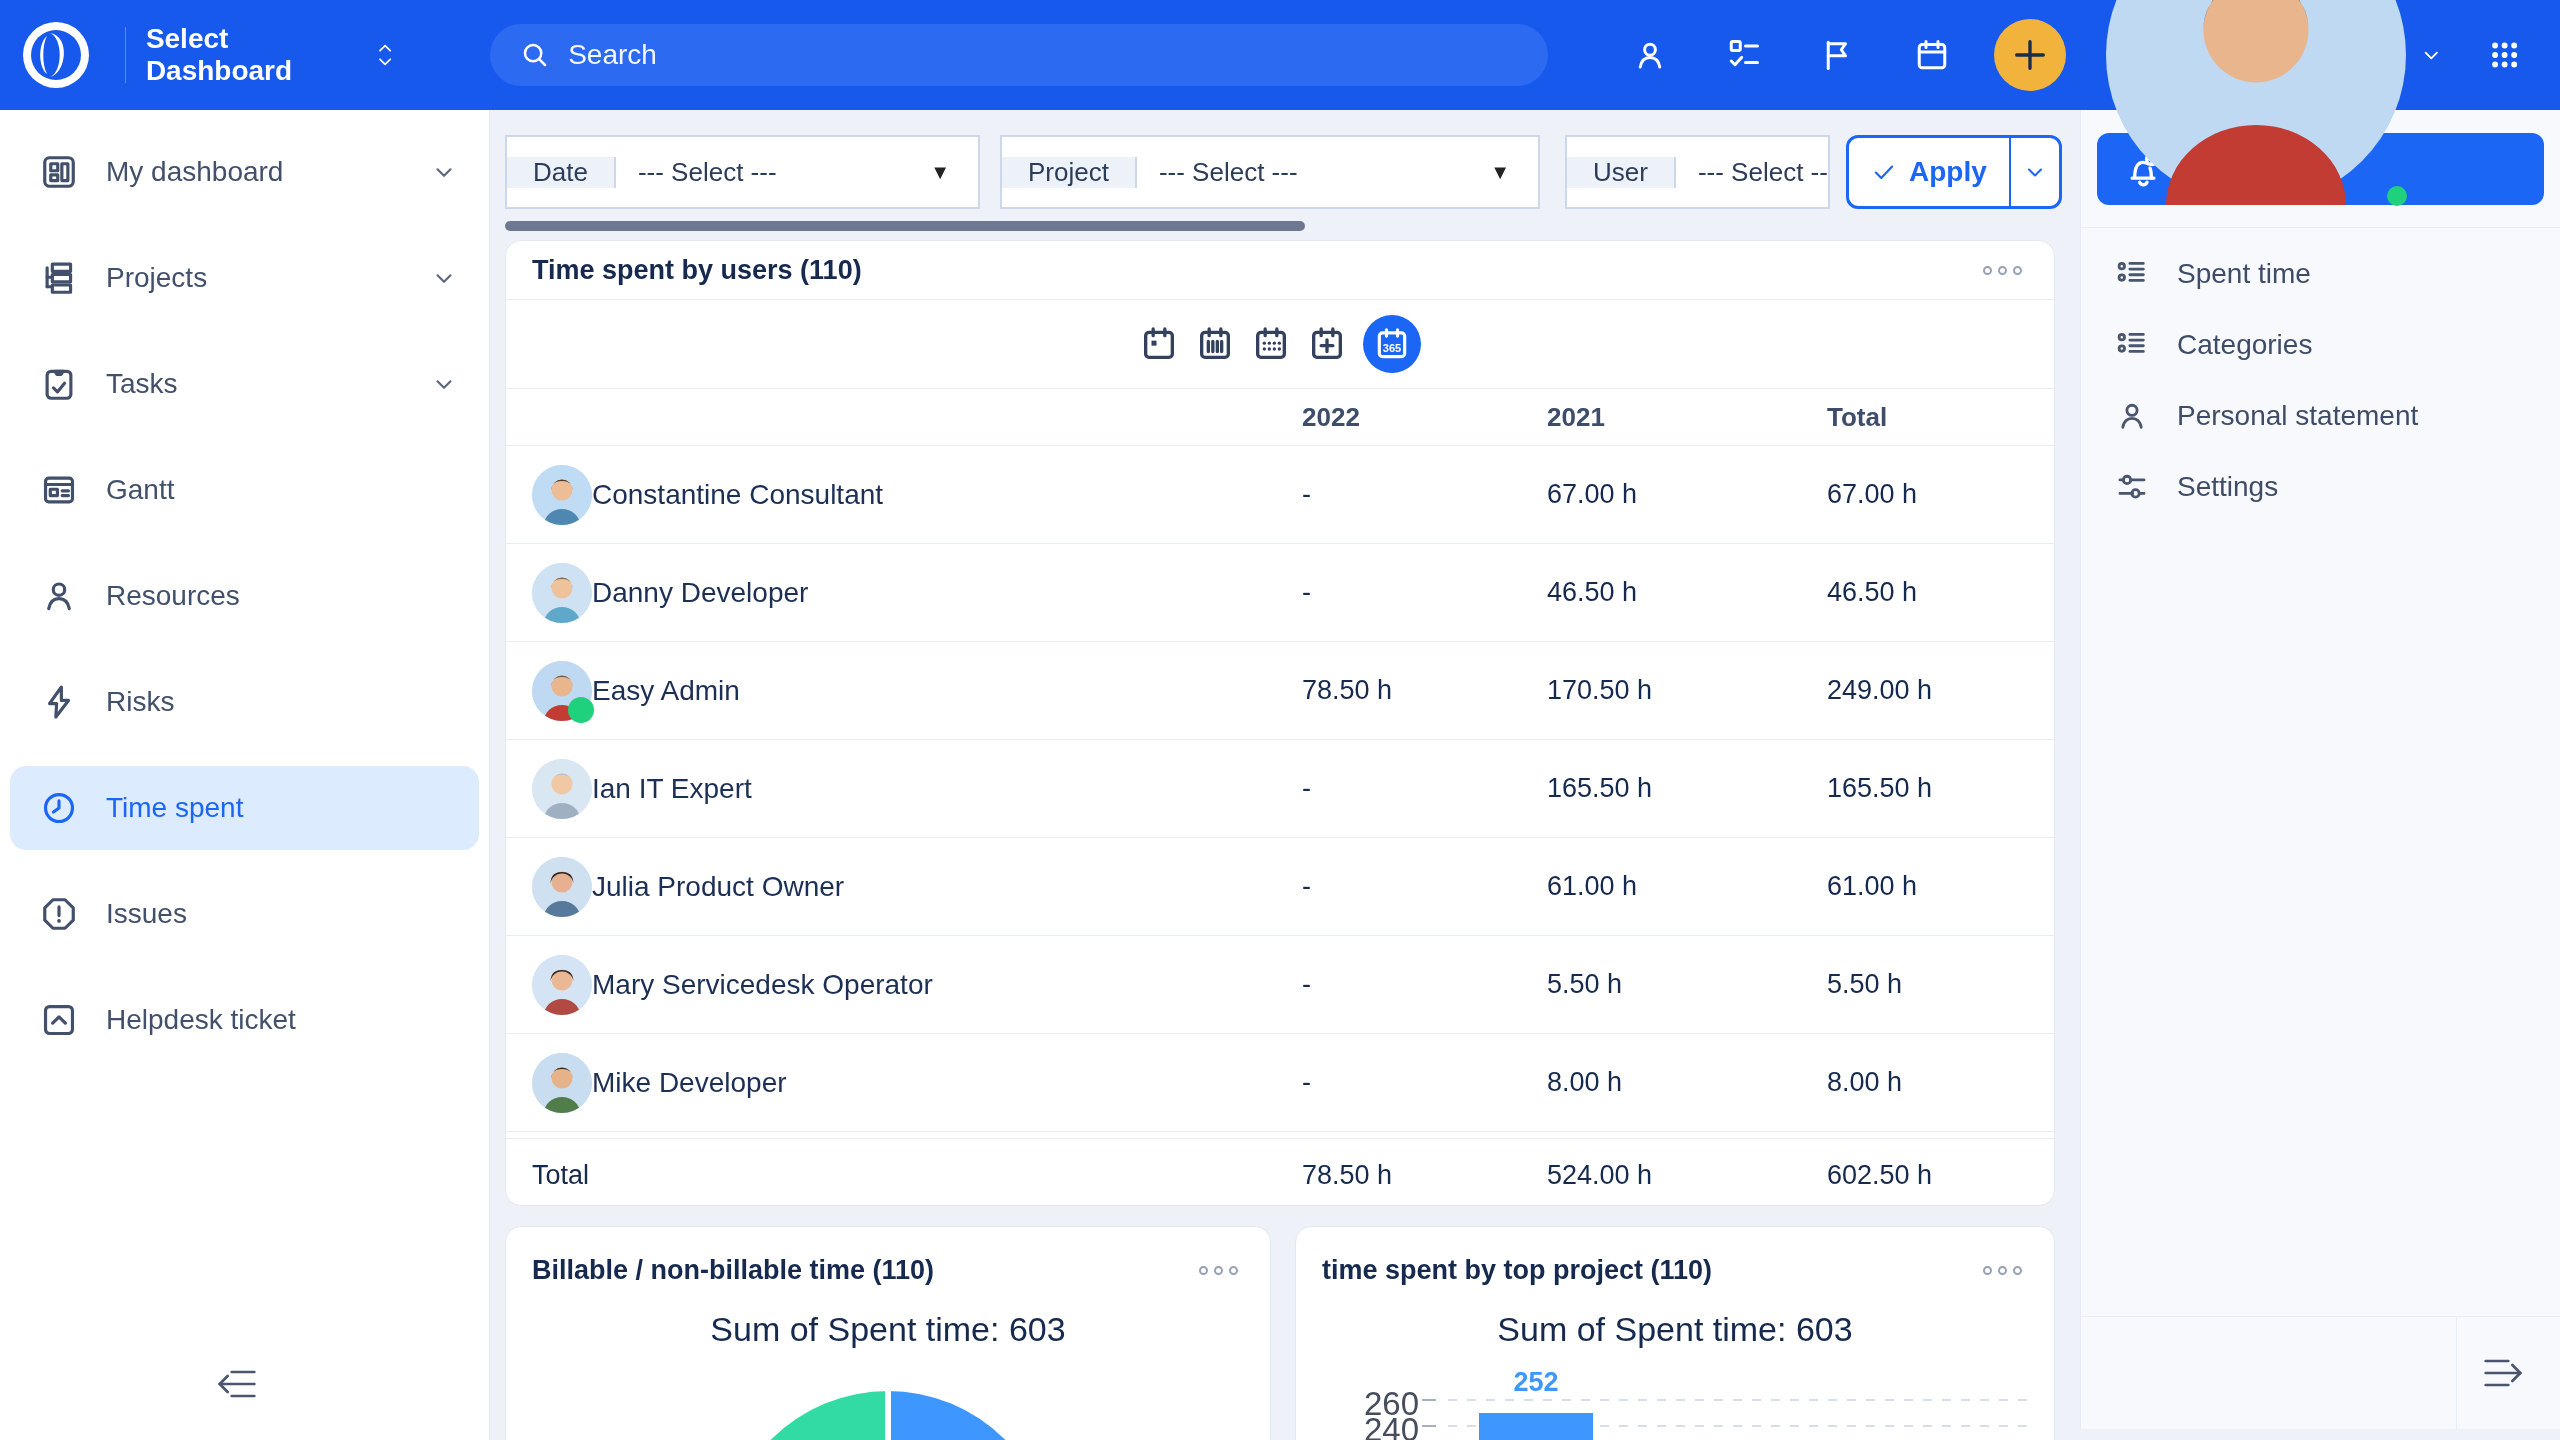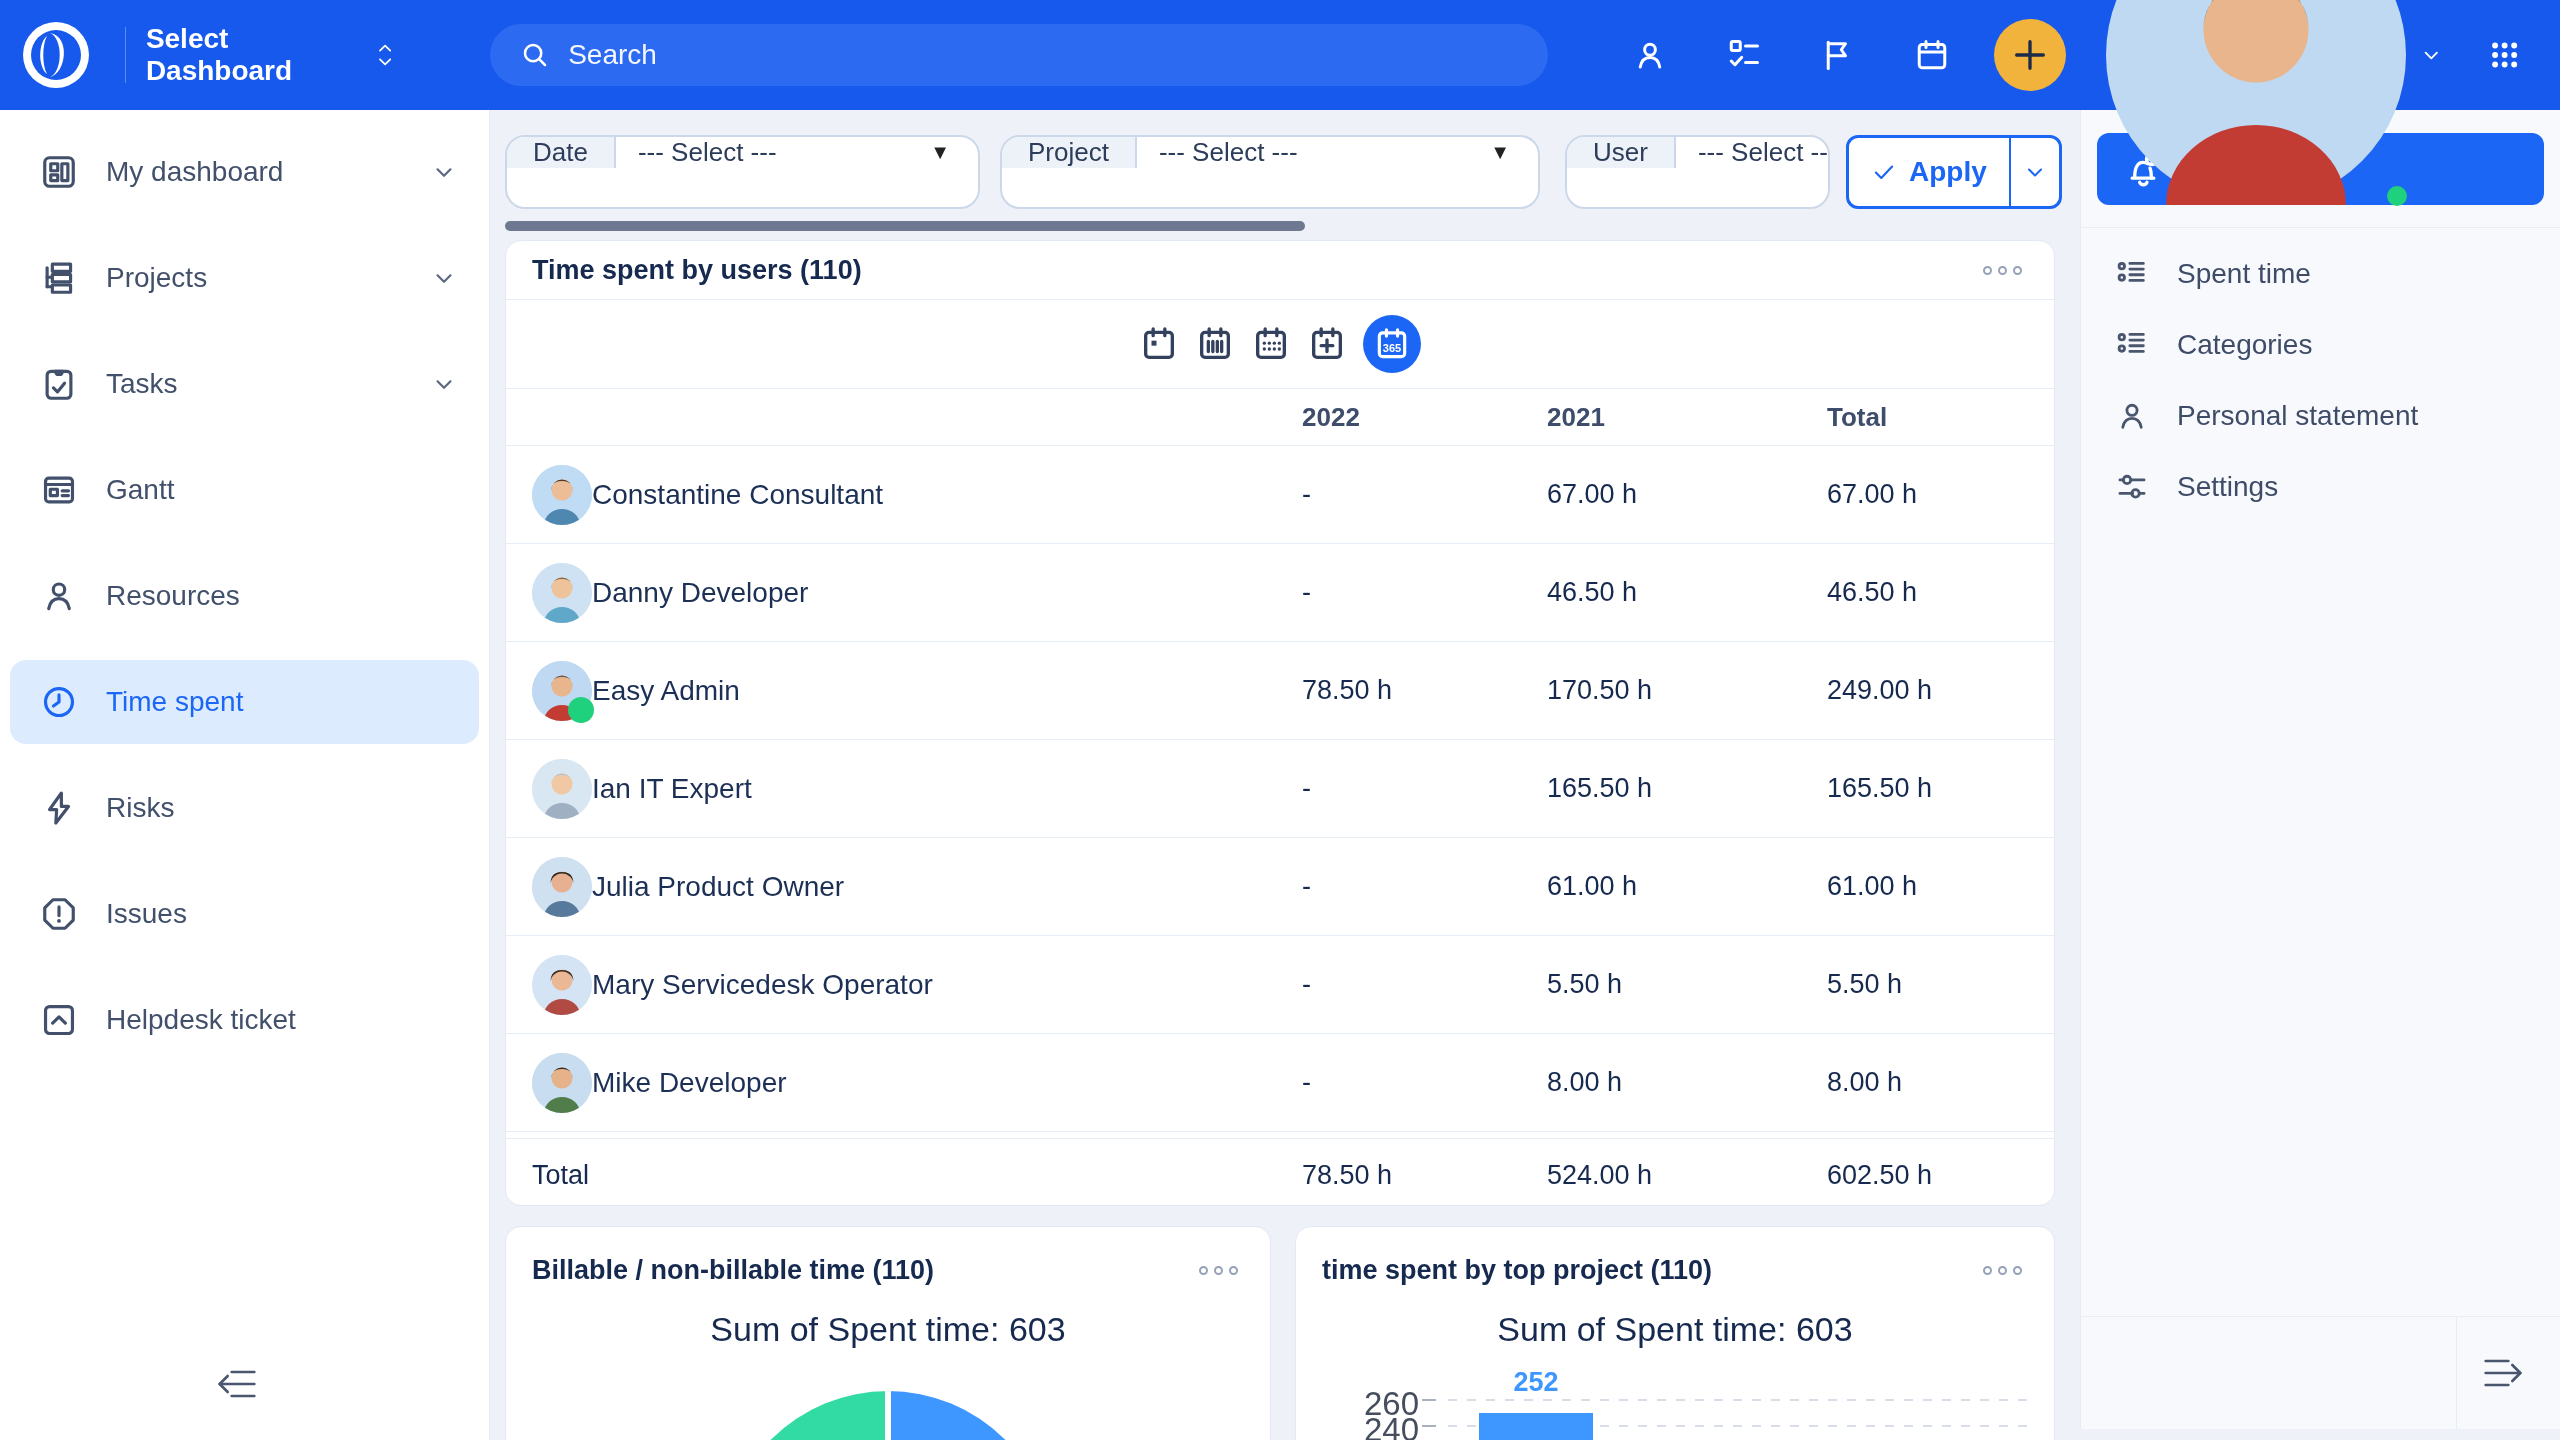--- a/index.html
+++ b/index.html
@@ -44,21 +44,21 @@
   .nav-item{display:flex;align-items:center;height:84px;border-radius:16px;padding:0 22px 0 30px;margin-bottom:22px;color:var(--muted);font-size:28px;font-weight:500;cursor:pointer}
   .nav-item .nico{width:38px;height:38px;margin-right:28px;flex:none}
   .nav-item .chev{margin-left:auto;width:26px;height:26px;color:#5c6880;flex:none}
   .nav-item.active{background:#dcebfd;color:var(--blue)}
   .sb-collapse{position:absolute;left:213px;bottom:32px;width:48px;height:48px;color:#4a566e;cursor:pointer}
 
   
   .main{position:absolute;top:110px;left:490px;width:1590px;bottom:0;padding:25px 25px 0 15px}
 
   .filters{display:flex;align-items:center}
-  .filter{display:flex;align-items:flex-start;height:74px;background:#fff;border:2px solid var(--border);border-radius:20px;overflow:hidden;flex:none}
+  .filter{display:flex;align-items:center;height:74px;background:#fff;border:2px solid var(--border);border-radius:0;overflow:hidden;flex:none}
   .filter .flabel{display:flex;align-items:center;padding:0 26px;background:#edf2f9;color:#2c3c59;font-size:26px;border-right:2px solid var(--border)}
   .filter .fvalue{display:flex;align-items:center;padding:0 22px;color:#2c3c59;font-size:26px;white-space:nowrap;overflow:hidden;flex:1;cursor:pointer}
   .filter .caret{margin-left:auto;padding-right:6px;color:#222;font-size:20px}
   .f-date{width:475px}
   .f-project{width:540px;margin-left:20px}
   .f-user{width:265px;margin-left:25px}
   .apply-btn{margin-left:16px;height:74px;display:flex;align-items:stretch;background:#fff;border:3px solid var(--blue);border-radius:12px;overflow:hidden;flex:none;cursor:pointer}
   .apply-main{display:flex;align-items:center;gap:12px;padding:0 22px;color:var(--blue);font-size:28px;font-weight:600}
   .apply-split{width:50px;border-left:2px solid var(--blue);display:flex;align-items:center;justify-content:center;color:var(--blue)}
   .hscroll{margin-top:12px;width:800px;height:10px;border-radius:5px;background:#6e7891;cursor:grab}
@@ -239,32 +239,32 @@
       </svg>
       <span>Gantt</span>
     </div>
     <div class="nav-item">
       <svg class="nico" viewBox="0 0 24 24">
         <circle class="ic" cx="12" cy="8" r="3.6"></circle>
           <path class="ic" d="M5.5 20c.8-4.2 3-6.3 6.5-6.3s5.7 2.1 6.5 6.3"></path>
       </svg>
       <span>Resources</span>
     </div>
+    <div class="nav-item">
+      <svg class="nico" viewBox="0 0 24 24">
+        <path class="ic" d="M13.5 2.5 6 13h4.5L10 21.5 18 11h-4.5z"></path>
+      </svg>
+      <span>Risks</span>
+    </div>
     <div class="nav-item active">
       <svg class="nico" viewBox="0 0 24 24">
         <circle class="ic" cx="12" cy="12" r="8.5"></circle>
           <path class="ic" d="M12 7.5V12l-3.5 2.5"></path>
       </svg>
       <span>Time spent</span>
-    </div>
-    <div class="nav-item">
-      <svg class="nico" viewBox="0 0 24 24">
-        <path class="ic" d="M13.5 2.5 6 13h4.5L10 21.5 18 11h-4.5z"></path>
-      </svg>
-      <span>Risks</span>
     </div>
     <div class="nav-item">
       <svg class="nico" viewBox="0 0 24 24">
         <path class="ic" d="M8.2 3h7.6l5.2 5.2v7.6L15.8 21H8.2L3 15.8V8.2z"></path>
         <path class="ic" d="M12 7.5v5.5"></path>
           <circle cx="12" cy="16.4" r="1.2" fill="currentColor" stroke="none"></circle>
       </svg>
       <span>Issues</span>
     </div>
     <div class="nav-item">

